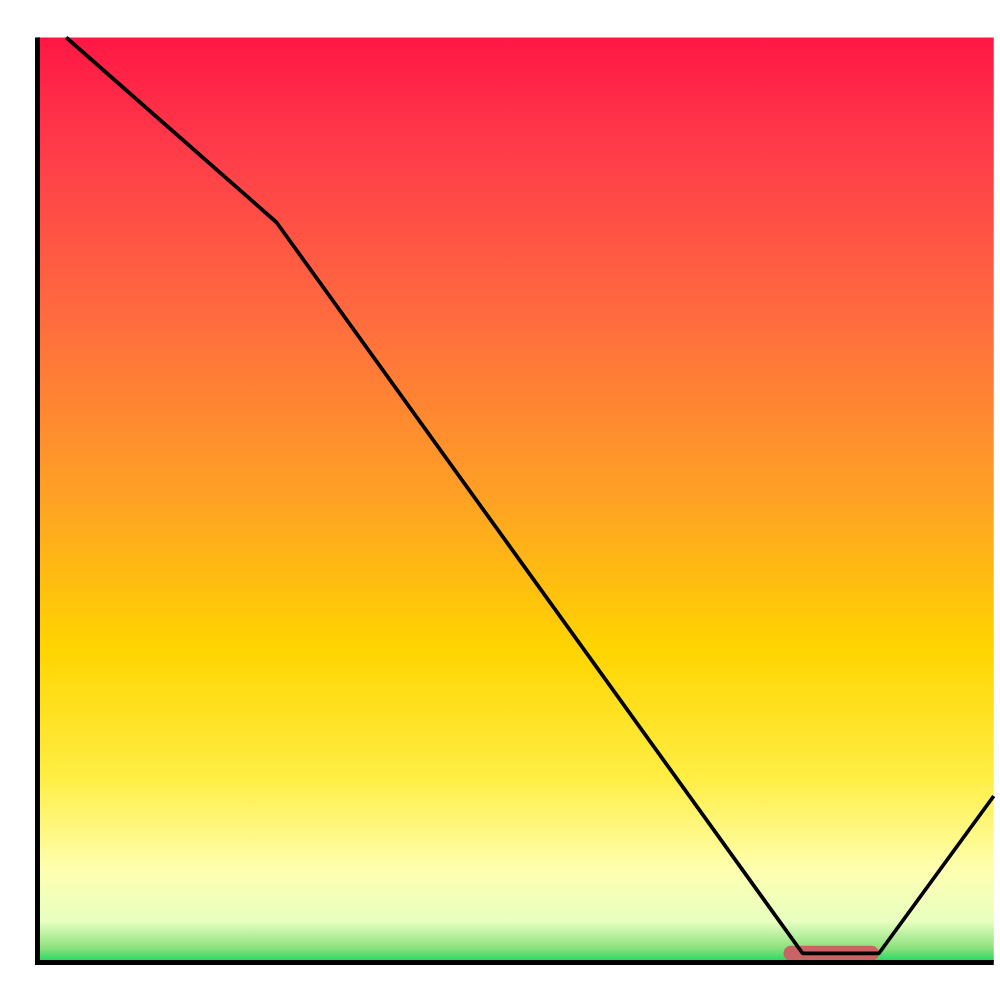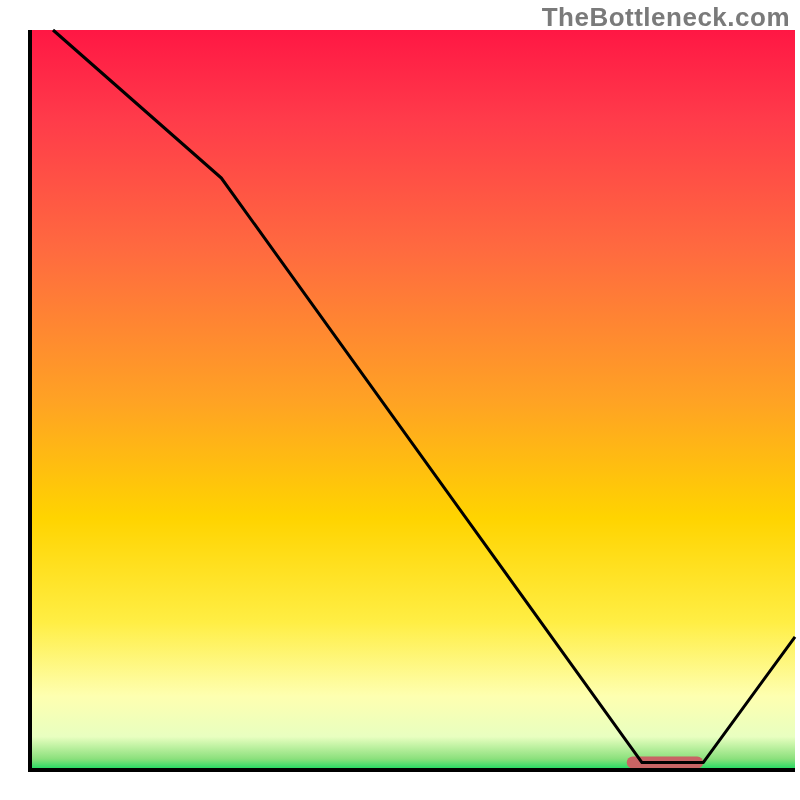--- a/index.html
+++ b/index.html
@@ -26,21 +26,20 @@
     letter-spacing: 0.5px;
   }
   svg {
     display: block;
   }
 </style>
 </head>
 <body>
 
 <div class="frame">
-  <div class="watermark">TheBottleneck.com</div>
 
   <svg id="chart-svg" width="800" height="800" viewBox="0 0 800 800">
     <defs>
       <linearGradient id="bg-grad" x1="0" y1="0" x2="0" y2="1">
           <stop offset="0.00%" stop-color="#ff1744"></stop>
           <stop offset="12.00%" stop-color="#ff3b4a"></stop>
           <stop offset="30.00%" stop-color="#ff6b3f"></stop>
           <stop offset="50.00%" stop-color="#ffa224"></stop>
           <stop offset="66.00%" stop-color="#ffd400"></stop>
           <stop offset="80.00%" stop-color="#ffee44"></stop>

